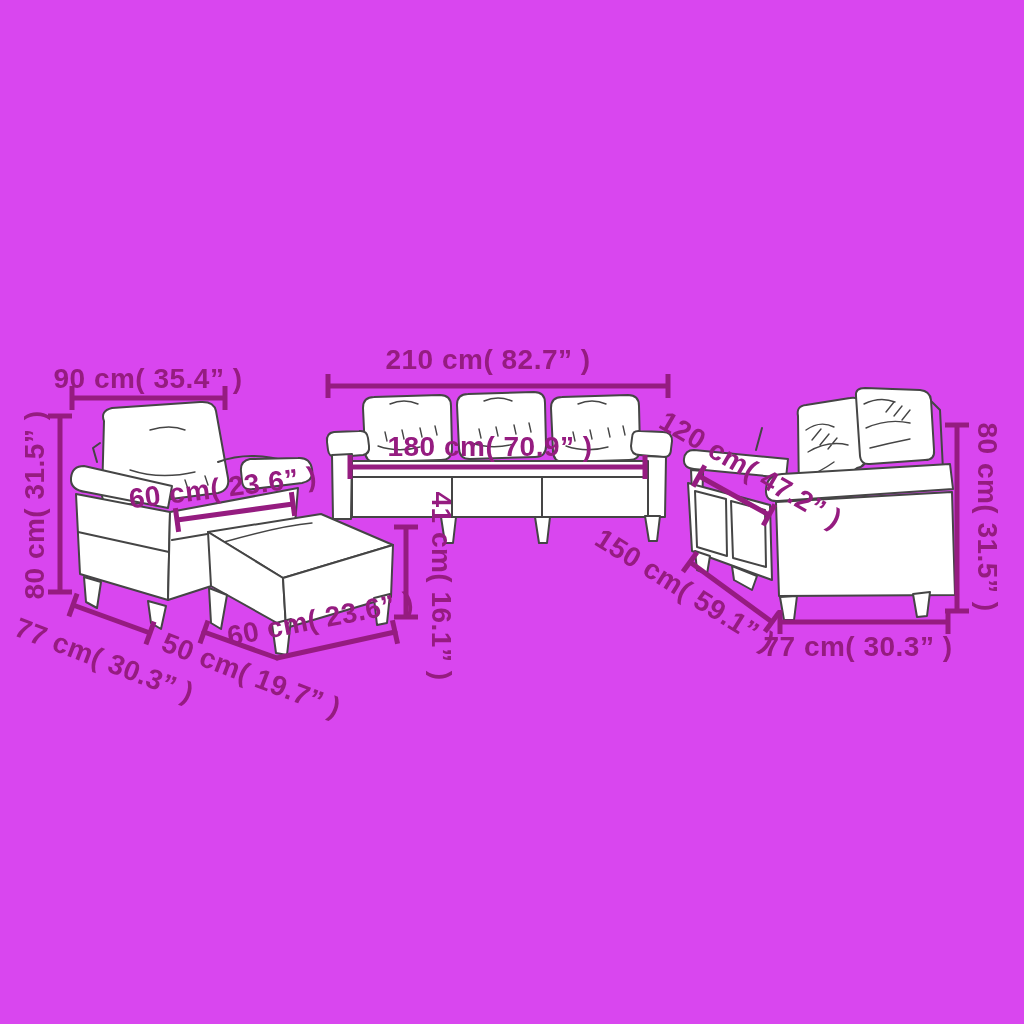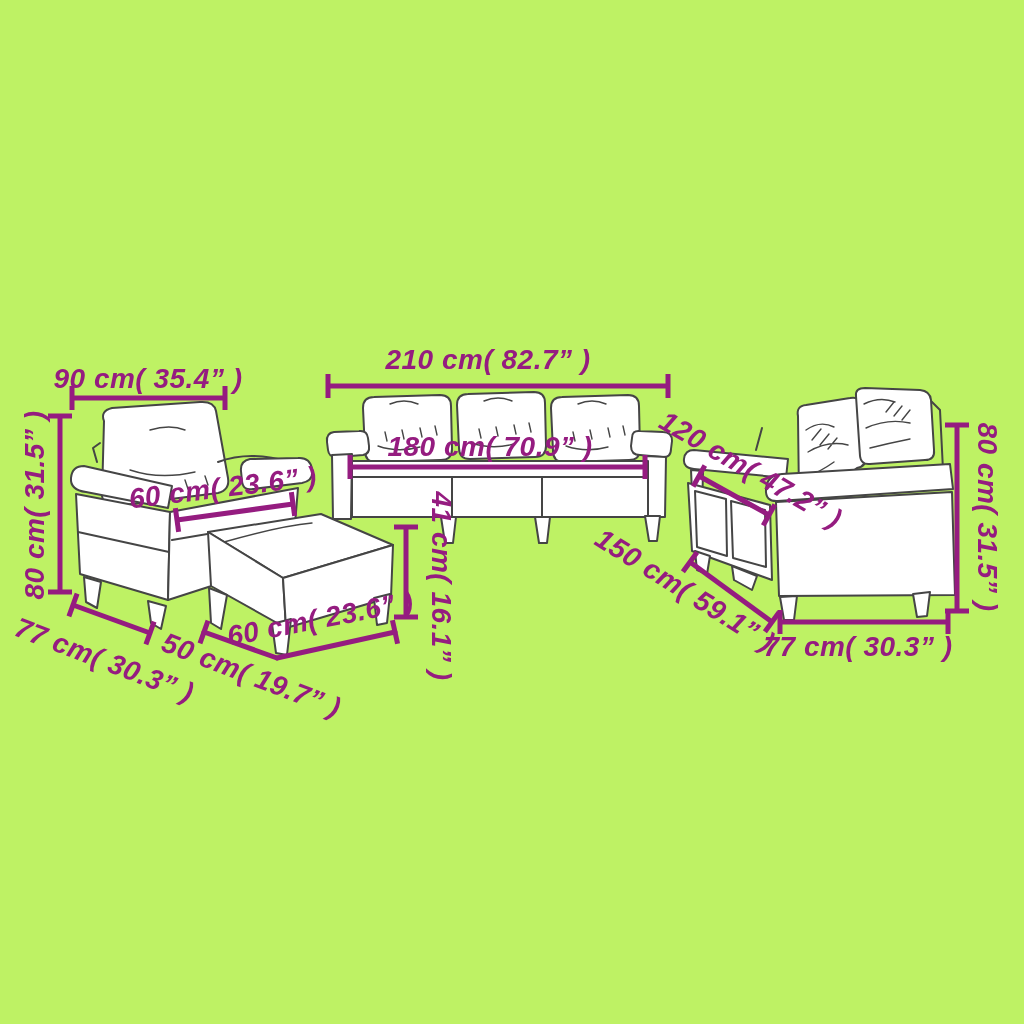--- a/index.html
+++ b/index.html
@@ -1,16 +1,16 @@
 <!DOCTYPE html>
 <html><head>
 <meta charset="utf-8">
 <style>
   html,body{margin:0;padding:0;background:#ffffff;}
-  .stage{position:relative;width:1024px;height:1024px;background:#bef264;overflow:hidden;font-style:italic;}
+  .stage{position:relative;width:1024px;height:1024px;background:#d946ef;overflow:hidden;}
   svg{display:block;}
   .fa{fill:#ffffff;stroke:#454545;stroke-width:2;stroke-linejoin:round;stroke-linecap:round;}
   .fl{fill:none;stroke:#454545;stroke-width:2;stroke-linejoin:round;stroke-linecap:round;}
   .fs{fill:none;stroke:#454545;stroke-width:1.4;stroke-linecap:round;}
   .dim{fill:none;stroke:#951C80;stroke-width:5;stroke-linecap:butt;}
   .dimv{fill:none;stroke:#951C80;stroke-width:5;stroke-linecap:round;}
   .dimtext{fill:#951C80;font-family:"Liberation Sans","DejaVu Sans",sans-serif;
            font-weight:bold;font-size:28px;letter-spacing:0.5px;}
 </style>
 </head>

